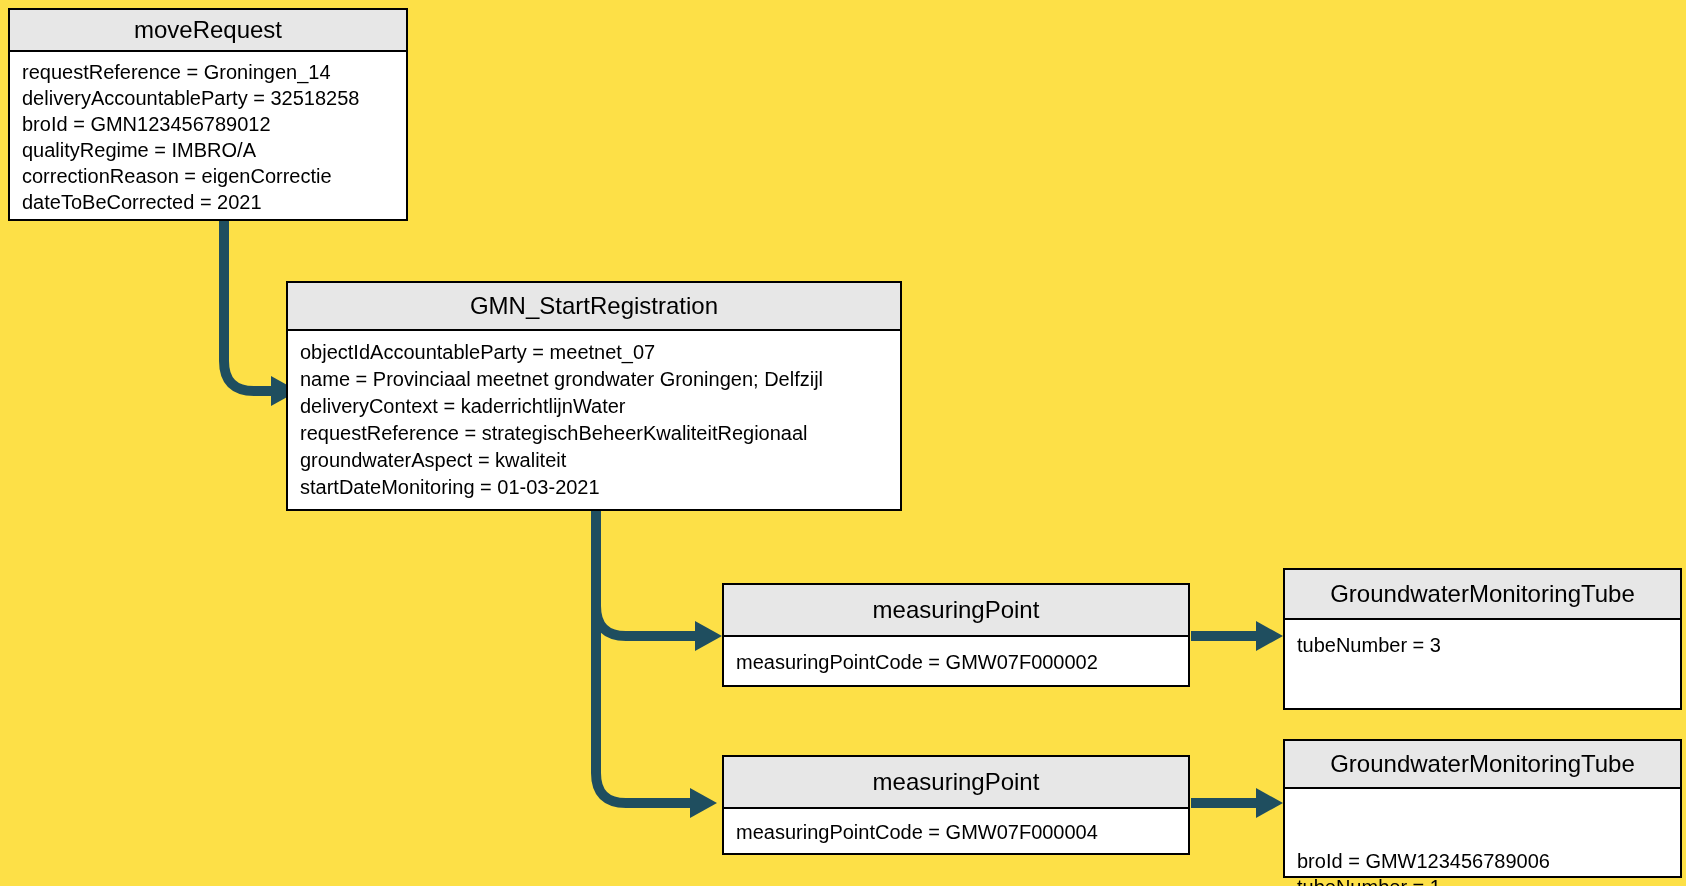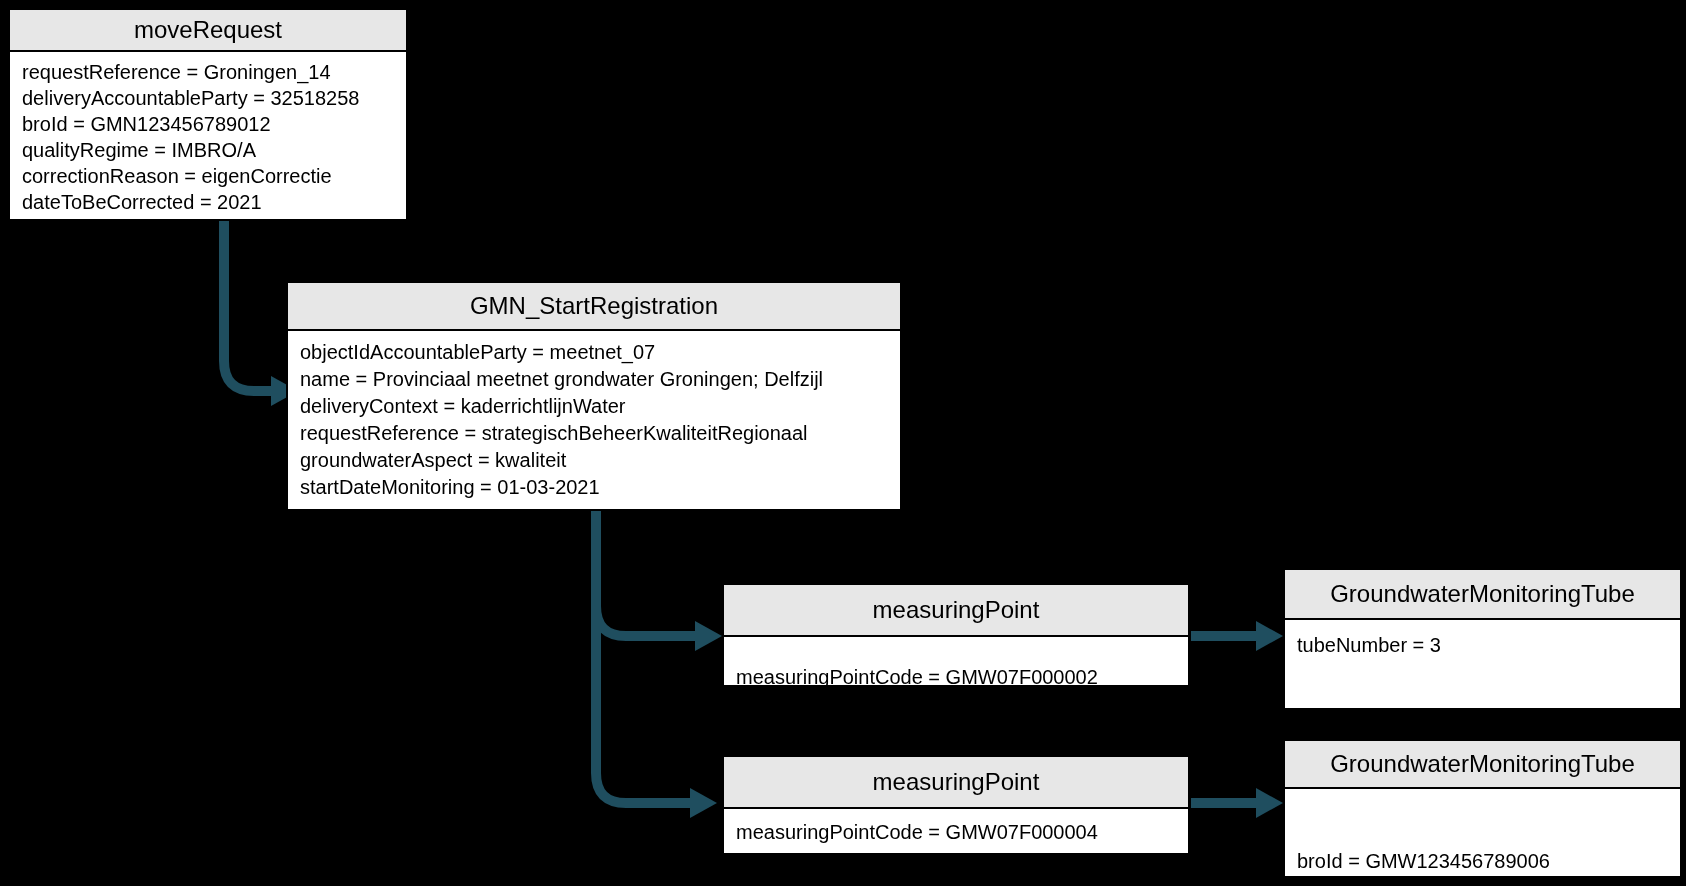--- a/index.html
+++ b/index.html
@@ -5,21 +5,21 @@
   html, body {
     margin: 0;
     padding: 0;
     background: #ffffff;
     font-family: "Liberation Sans", sans-serif;
   }
   .canvas {
     position: relative;
     width: 1686px;
     height: 886px;
-    background: #000000;
+    background: #fde047;
     overflow: hidden;
   }
   .connector-layer {
     position: absolute;
     left: 0; top: 0;
     z-index: 0;
   }
   .node {
     position: absolute;
     box-sizing: border-box;
@@ -50,21 +50,21 @@
   
   #n-moverequest { left: 8px;    top: 8px;   width: 400px; height: 213px; }
   #n-moverequest .node-title { height: 42px; }
 
   #n-gmn        { left: 286px;  top: 281px; width: 616px; height: 230px; }
   #n-gmn .node-title { height: 48px; }
   #n-gmn .node-body { line-height: 27px; padding-top: 8px; }
 
   #n-mp1        { left: 722px;  top: 583px; width: 468px; height: 104px; }
   #n-mp1 .node-title { height: 52px; }
-  #n-mp1 .node-body { padding-top: 27px; }
+  #n-mp1 .node-body { padding-top: 12px; }
 
   #n-tube1      { left: 1283px; top: 568px; width: 399px; height: 142px; }
   #n-tube1 .node-title { height: 50px; }
   #n-tube1 .node-body { padding-top: 12px; }
 
   #n-mp2        { left: 722px;  top: 755px; width: 468px; height: 100px; }
   #n-mp2 .node-title { height: 52px; }
   #n-mp2 .node-body { padding-top: 10px; }
 
   #n-tube2      { left: 1283px; top: 739px; width: 399px; height: 139px; }

